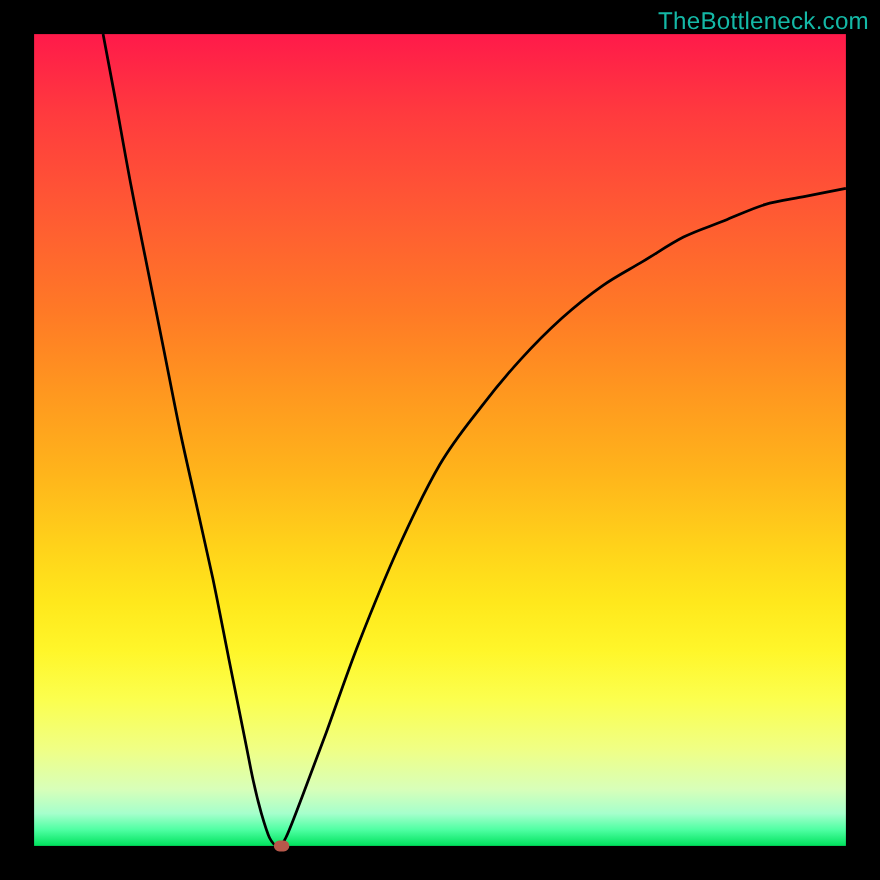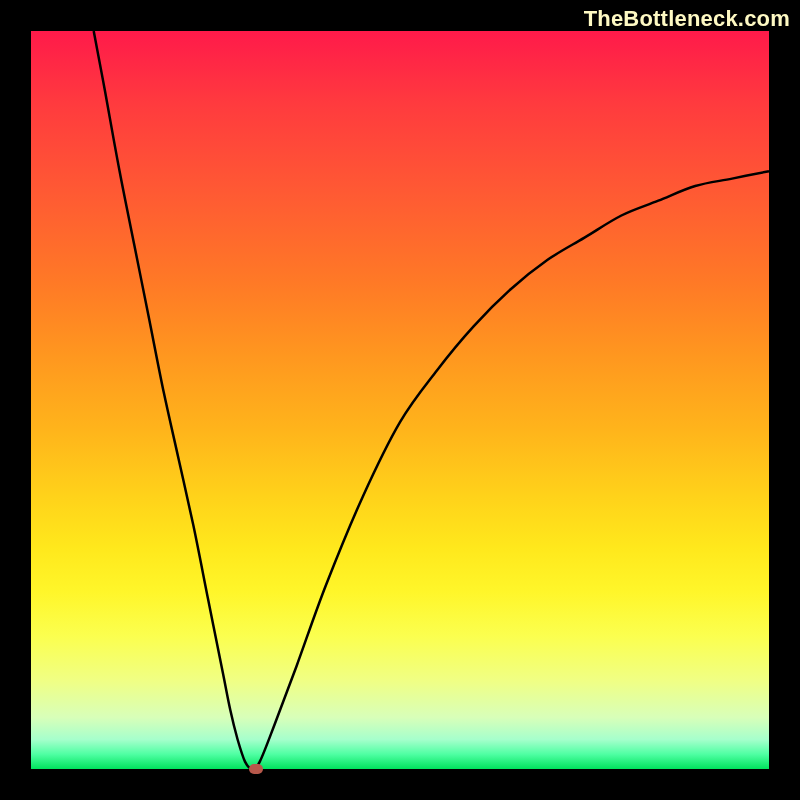--- a/index.html
+++ b/index.html
@@ -38,24 +38,24 @@
       #d8ffb9 93%,
       #a6ffcc 96%,
       #4fffa3 98%,
       #00e25d 100%
     );
   }
   .attribution {
     position: absolute;
     top: 6px;
     right: 10px;
-    color: #fef9c3;
+    color: #14b8a6;
     font-size: 22px;
     letter-spacing: 0.2px;
-    font-weight: 700;
+    font-weight: 400;
     user-select: none;
   }
   svg.curve {
     position: absolute;
     left: 0;
     top: 0;
     width: 738px;
     height: 738px;
     overflow: visible;
   }

